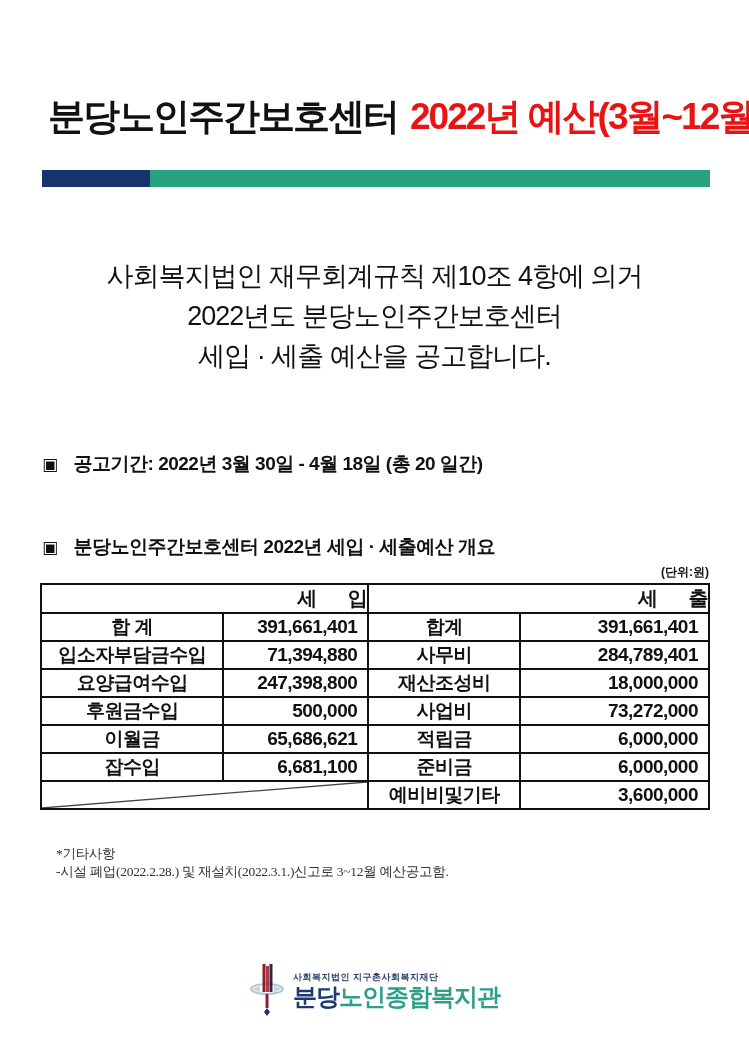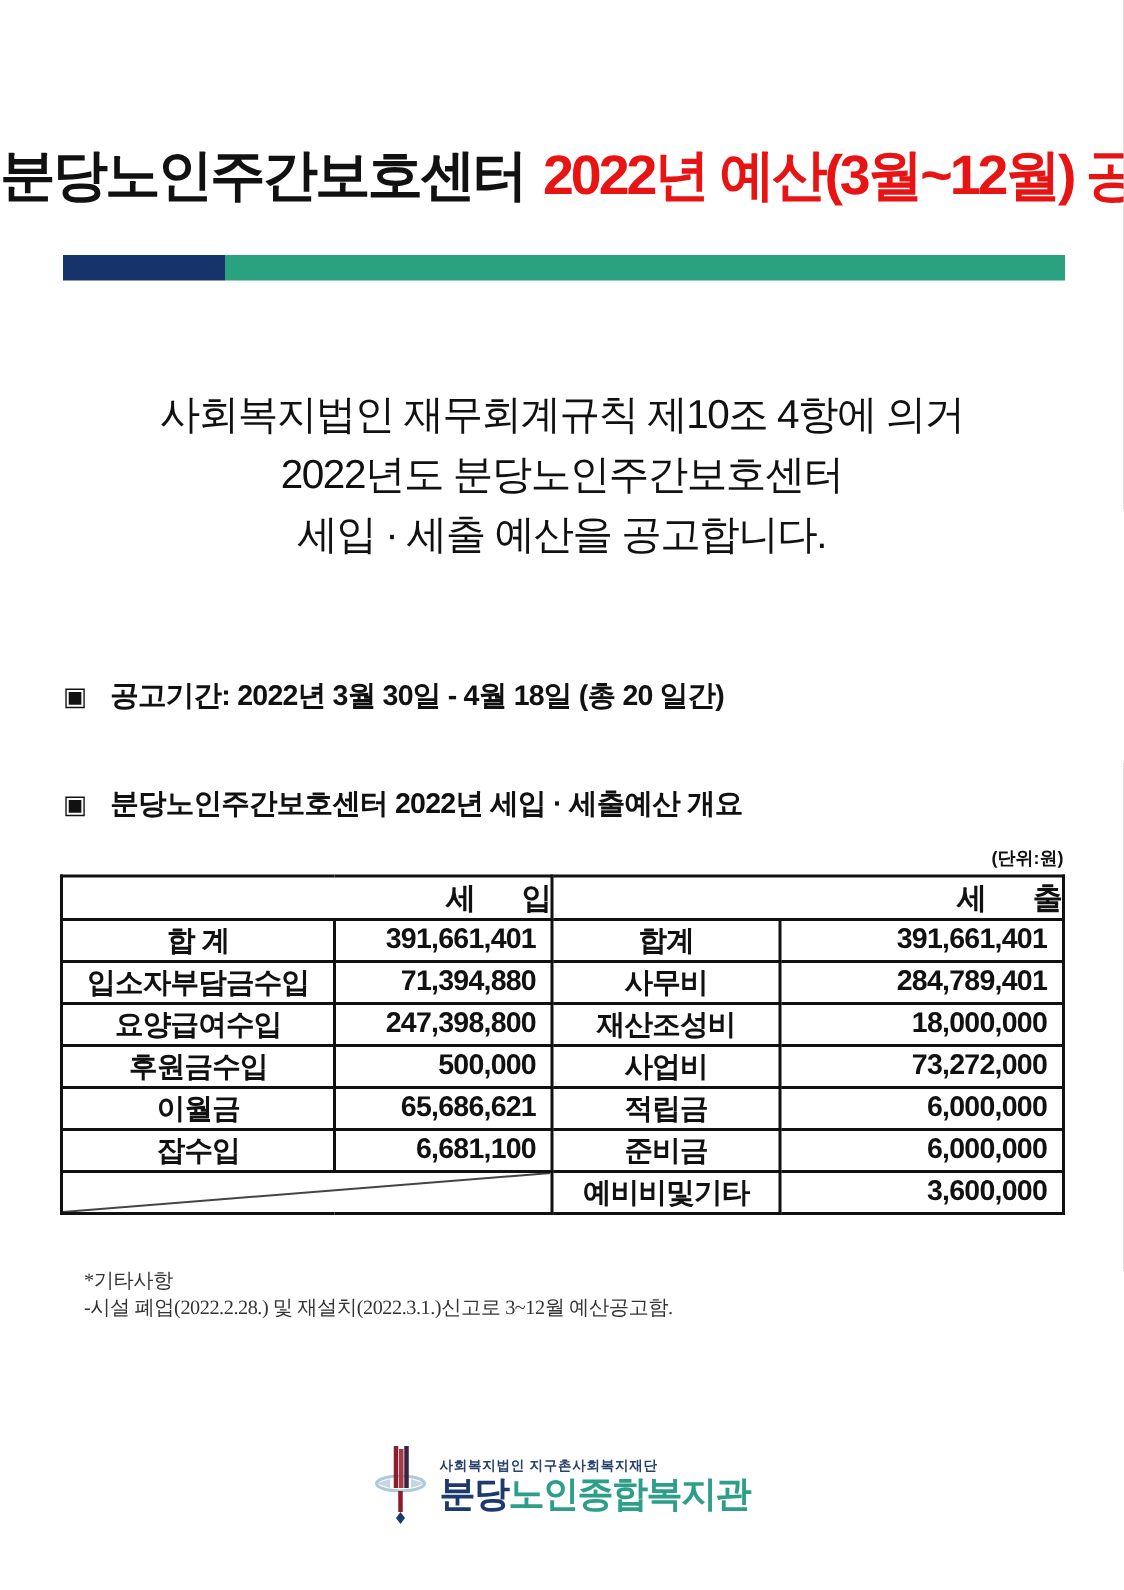--- a/index.html
+++ b/index.html
@@ -8,21 +8,21 @@
     position:relative; width:749px; height:1060px; margin:0 auto;
     background:#ffffff; overflow:hidden; color:#111;
   }
 
   
   .title {
     position:absolute; top:92px; left:0; width:100%;
     text-align:center; font-size:37px; font-weight:800;
     letter-spacing:-2px; white-space:nowrap;
   }
-  .title .t-black { color:#111111; }
+  .title .t-black { color:#111111;padding-left:48px; }
   .title .t-red { margin-left:12px; }
 
   
   .divider-bar {
     position:absolute; top:170px; left:42px; width:668px; height:17px;
     display:flex;
   }
   .divider-bar .seg-navy { width:108px; height:100%; }
   .divider-bar .seg-teal { flex:1; height:100%; }
 
@@ -33,21 +33,21 @@
     line-height:40px; letter-spacing:-1px; color:#111;
   }
 
   
   .notice {
     position:absolute; left:42px; font-size:19px; font-weight:700;
     letter-spacing:-0.5px; color:#111; white-space:nowrap;
   }
   .notice .bullet { margin-right:16px; font-size:17px; }
   .notice-1 { top:451px; }
-  .notice-2 { top:523px; }
+  .notice-2 { top:534px; }
 
   
   .unit-label {
     position:absolute; top:564px; right:40px;
     font-size:12px; font-weight:700; color:#111;margin-left:37px;
   }
   table.budget {
     position:absolute; top:583px; left:40px; width:670px;
     border-collapse:collapse; table-layout:fixed;
   }

